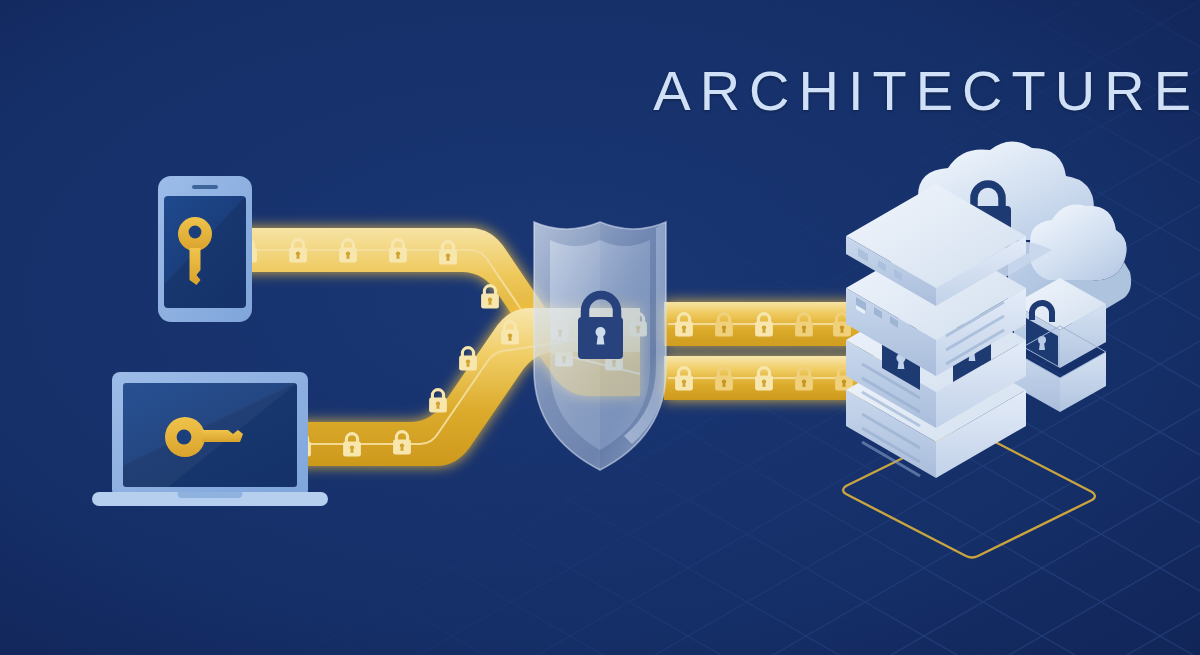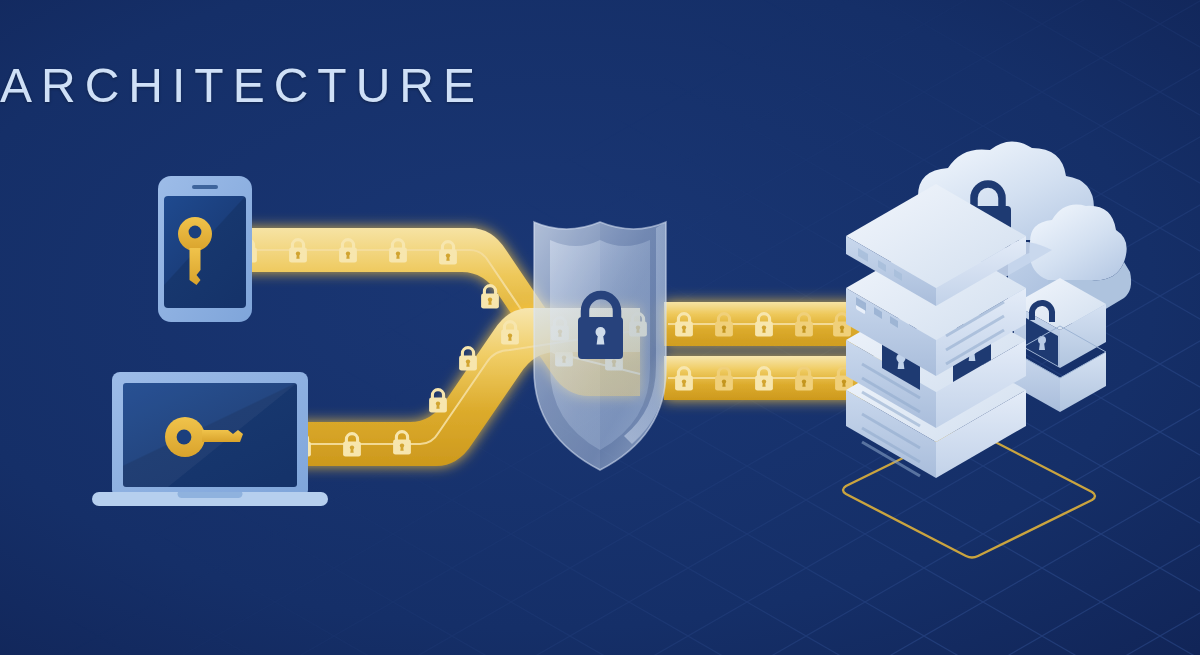--- a/index.html
+++ b/index.html
@@ -23,23 +23,23 @@
     inset: 0;
     width: 1200px;
     height: 655px;
     display: block;
   }
   #title {
     position: absolute;
     left: 0;
     top: 58px;
     width: 1200px;
-    text-align: left;
+    text-align: right;
     font-family: "Liberation Sans", sans-serif;
-    font-size: 48px;
+    font-size: 56px;
     font-weight: 300;
     letter-spacing: 9px;
     color: #cfe0f7;
     text-shadow: 0 1px 3px rgba(0,0,0,0.35);
     user-select: none;
     white-space: nowrap;
   }
 </style>
 </head>
 <body>

